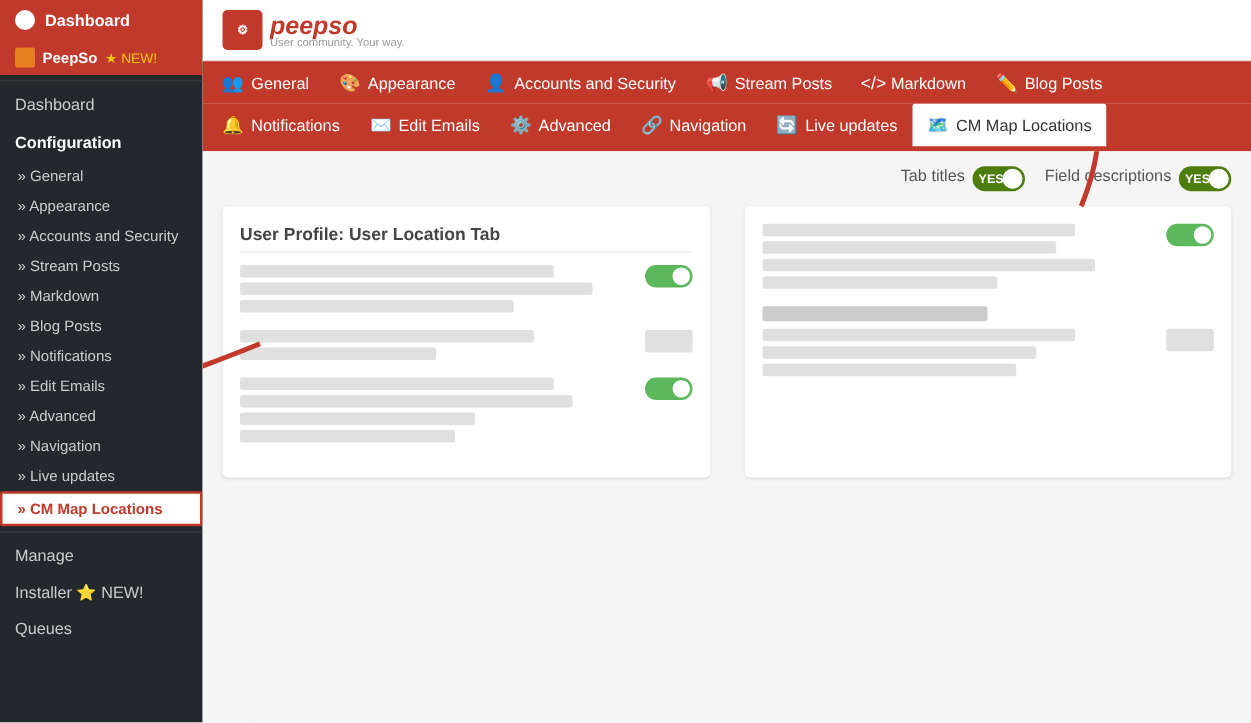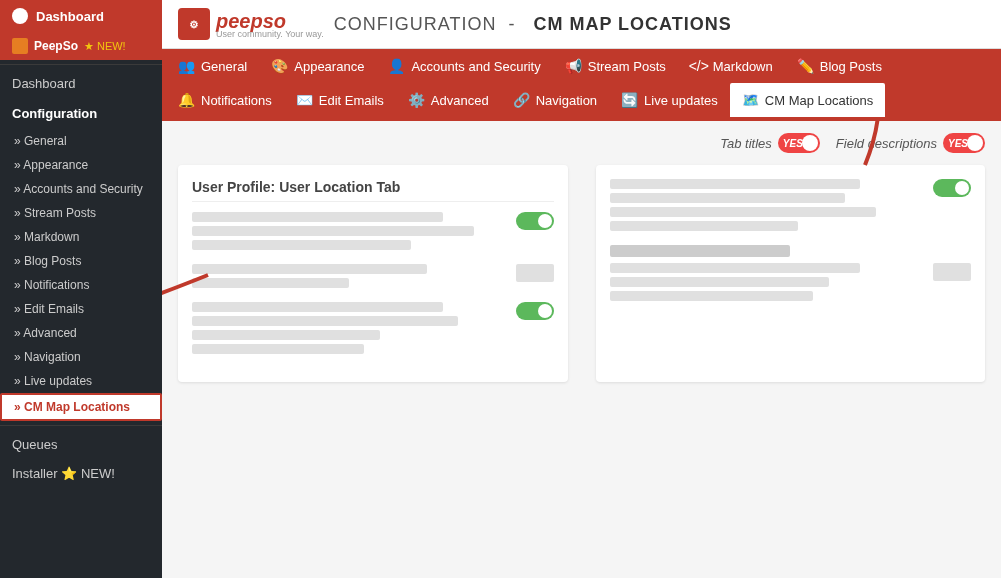--- a/index.html
+++ b/index.html
@@ -144,30 +144,29 @@
     }
     .content-toolbar {
       display: flex;
       align-items: center;
       justify-content: flex-end;
       gap: 16px;
       margin-bottom: 12px;
     }
     .toolbar-item {
       display: flex;
-      align-items: center;
+      align-items: flex-start;
       gap: 6px;
       font-size: 13px;
       color: #555;
-      font-style: italic;
     }
     .toggle {
       display: inline-flex;
       align-items: center;
-      background: #ef4444;
+      background: #4d7c0f;
       border-radius: 12px;
       width: 42px; height: 20px;
       padding: 2px;
       cursor: pointer;
       position: relative;
     }
     .toggle-knob {
       width: 16px; height: 16px;
       background: #fff;
       border-radius: 50%;
@@ -250,40 +249,36 @@
   <div class="sidebar-item sub">Stream Posts</div>
   <div class="sidebar-item sub">Markdown</div>
   <div class="sidebar-item sub">Blog Posts</div>
   <div class="sidebar-item sub">Notifications</div>
   <div class="sidebar-item sub">Edit Emails</div>
   <div class="sidebar-item sub">Advanced</div>
   <div class="sidebar-item sub">Navigation</div>
   <div class="sidebar-item sub">Live updates</div>
   <div class="sidebar-item sub highlighted">CM Map Locations</div>
   <div class="sidebar-divider"></div>
+  <div class="sidebar-item">Manage</div>
+  <div class="sidebar-item">Installer ⭐ NEW!</div>
   <div class="sidebar-item">Queues</div>
-  <div class="sidebar-item">Installer ⭐ NEW!</div>
 </div>
 
 <div class="main">
   <div class="top-header">
     <div class="peepso-logo">
       <div class="logo-icon">
         <span style="font-size:10px;">⚙</span>
       </div>
       <div>
         <span class="logo-text">peepso</span>
         <span class="logo-tagline">User community. Your way.</span>
       </div>
     </div>
-    <span class="header-title">
-      <span>CONFIGURATION</span>
-      &nbsp;- &nbsp;
-      <strong>CM MAP LOCATIONS</strong>
-    </span>
   </div>
 
   <div class="nav-tabs-row">
     <div class="nav-tab">
       <span class="nav-tab-icon">👥</span>
       <span>General</span>
     </div>
     <div class="nav-tab">
       <span class="nav-tab-icon">🎨</span>
       <span>Appearance</span>

